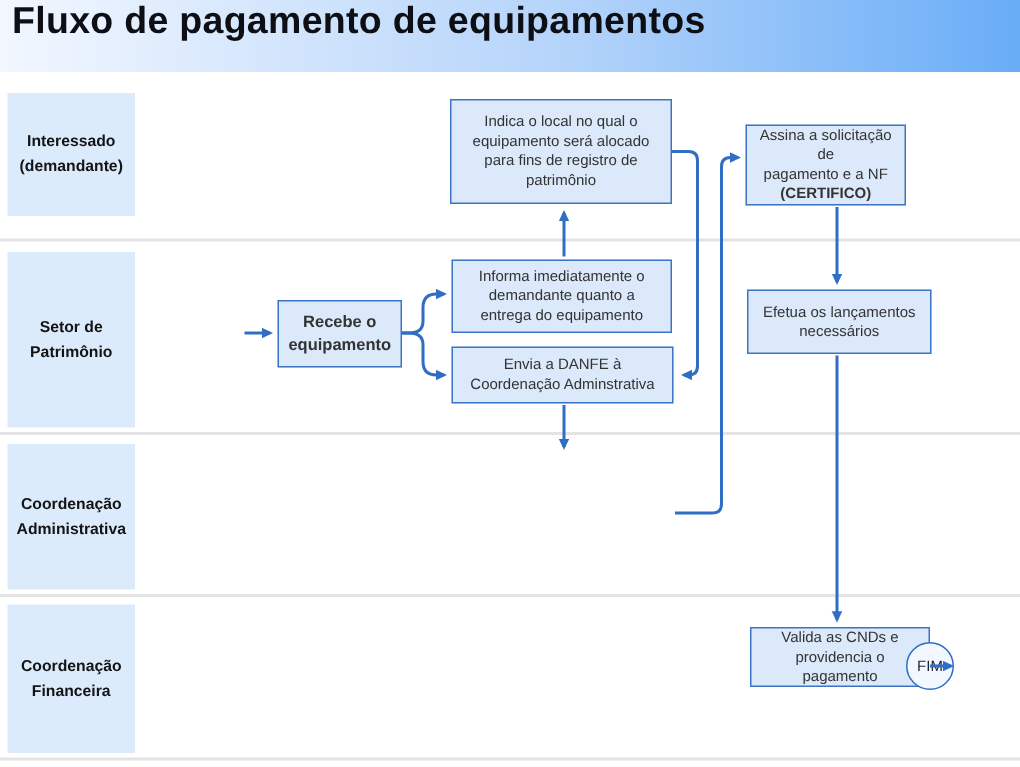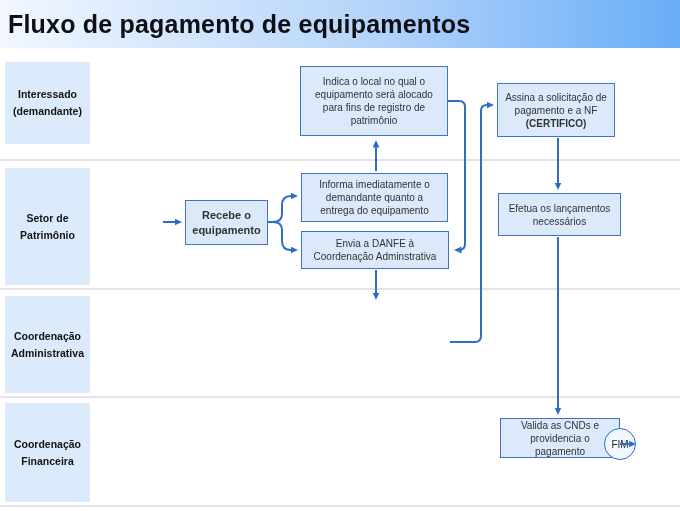--- a/index.html
+++ b/index.html
@@ -10,21 +10,21 @@
     position:relative;
     width:680px;height:511px;
     background:#ffffff;
     overflow:hidden;
   }
 
   
   .title-bar{
     position:absolute;left:0;top:0;width:680px;height:48px;
     background:linear-gradient(90deg, var(--titleGradStart,#f2f7ff) 0%, #b5d4fa 55%, var(--titleGradEnd,#69adf7) 100%);
-    display:flex;align-items:center;
+    display:flex;align-items:flex-start;
   }
   .title-bar h1{
     margin:0 0 0 8px;
     font-size:25px;font-weight:bold;color:#0d0f14;
     letter-spacing:0.2px;
   }
 
   
   .divider{
     position:absolute;left:0;width:680px;height:2px;
@@ -49,21 +49,21 @@
   .node{
     position:absolute;
     background:var(--nodeFill,#dbe9fb);
     border:1.5px solid var(--nodeBorder,#3d74c4);
     display:flex;flex-direction:column;align-items:center;justify-content:center;
     text-align:center;font-size:10px;color:var(--text,#333333);
     line-height:1.3;white-space:pre-line;
     padding:2px 4px;
   }
   .n-indica {left:300px;top:66px; width:148px;height:70px}
-  .n-assina {left:497px;top:83px; width:118px;height:54px}
+  .n-assina {left:497px;top:83px; width:107px;height:54px}
   .n-informa{left:301px;top:173px;width:147px;height:49px}
   .n-envia  {left:301px;top:231px;width:148px;height:38px}
   .n-recebe {left:185px;top:200px;width:83px; height:45px;font-weight:bold;font-size:11px}
   .n-efetua {left:498px;top:193px;width:123px;height:43px}
   .n-autua  {left:302px;top:303px;width:148px;height:80px}
   .n-valida {left:500px;top:418px;width:120px;height:40px}
   .bold-line{font-weight:bold;text-align:right;}
 
   
   .terminator{

